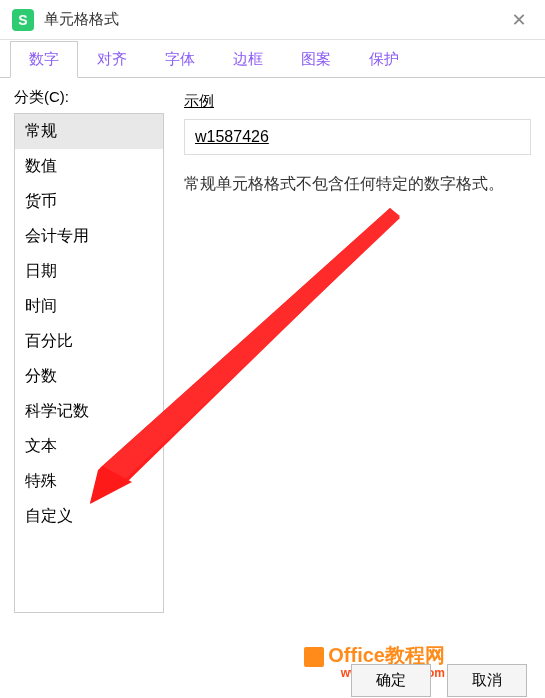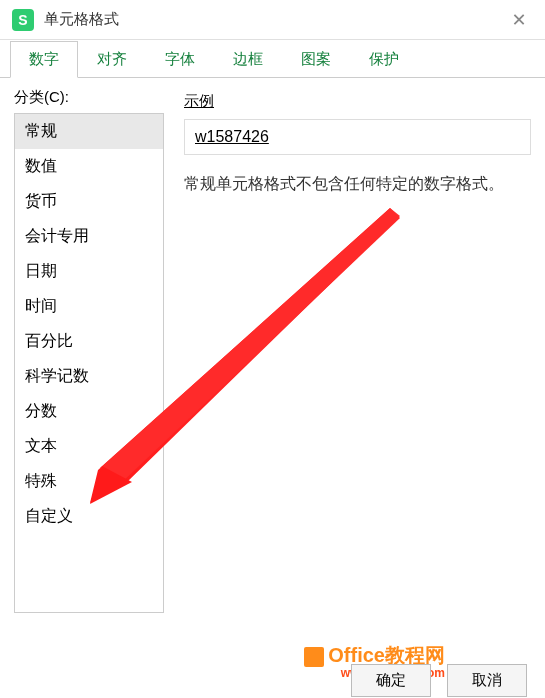--- a/index.html
+++ b/index.html
@@ -48,21 +48,21 @@
       cursor: pointer;
     }
     .tabbar {
       display: flex;
       padding-left: 10px;
       border-bottom: 1px solid #ccc;
       height: 38px;
     }
     .tab {
       padding: 8px 18px;
-      color: #15803d;
+      color: #8b5cf6;
       cursor: pointer;
       border: 1px solid transparent;
       border-bottom: none;
       position: relative;
       top: 1px;
       font-size: 15px;
     }
     .tab.active {
       border: 1px solid #ccc;
       border-bottom: 1px solid #fff;
@@ -194,22 +194,22 @@
   <div class="left-col">
     <div class="class-label">分类(C):</div>
     <div class="category-list" id="category-list">
         <div class="category-item selected">常规</div>
         <div class="category-item">数值</div>
         <div class="category-item">货币</div>
         <div class="category-item">会计专用</div>
         <div class="category-item">日期</div>
         <div class="category-item">时间</div>
         <div class="category-item">百分比</div>
+        <div class="category-item">分数</div>
         <div class="category-item">科学记数</div>
-        <div class="category-item">分数</div>
         <div class="category-item">文本</div>
         <div class="category-item">特殊</div>
         <div class="category-item">自定义</div>
       </div>
   </div>
   <div class="right-col">
     <div class="example-group">
       <span class="example-label">示例</span>
       <div class="example-box">w1587426</div>
     </div>

